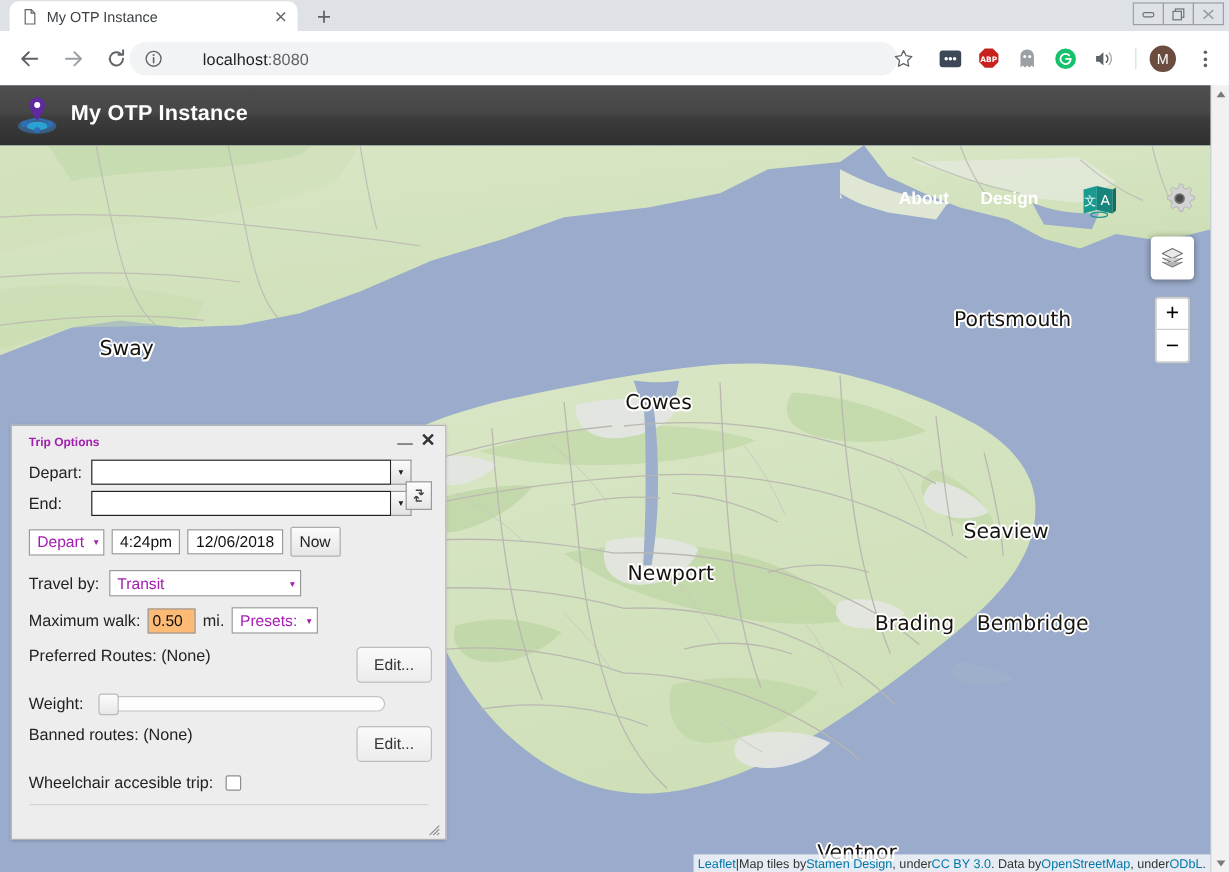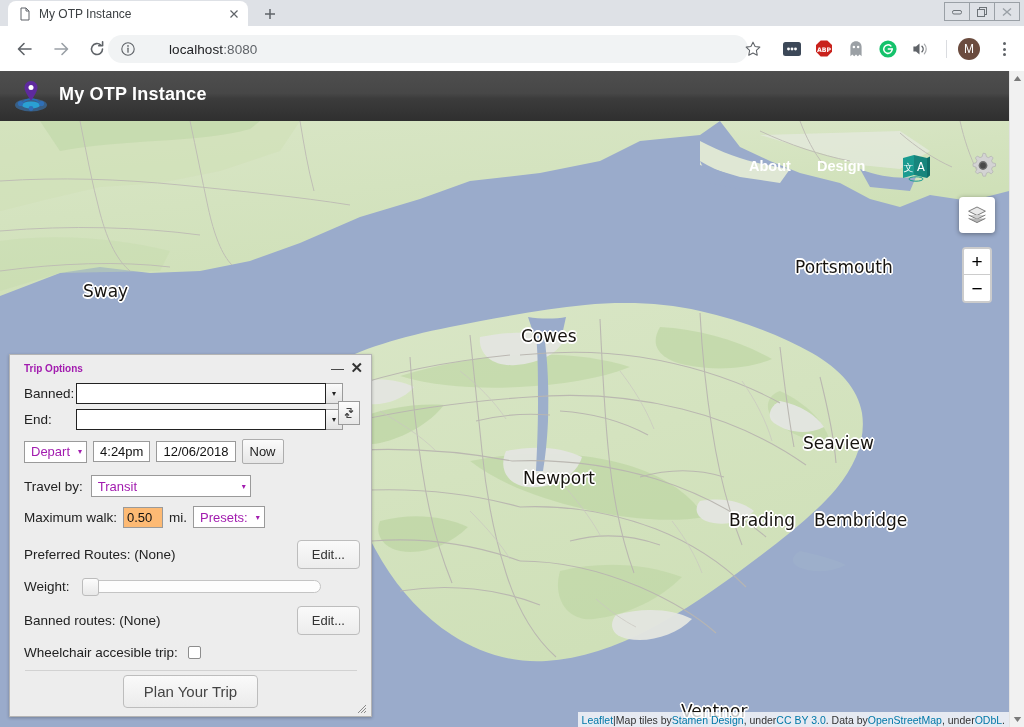--- a/index.html
+++ b/index.html
@@ -214,21 +214,21 @@
   .selbox .caret { font-size:8px; margin-left:8px; }
 
   .timerow { display:flex; align-items:center; gap:6px; margin:9px 0 11px 0; }
   .travelrow { display:flex; align-items:center; margin-bottom:9px; }
   .walkrow { display:flex; align-items:center; gap:6px; margin-bottom:11px; }
   .walk-input {
     width:40px; height:21px; border:1px solid #9a9a9a; background:#fdba74;
     font-family:"Liberation Sans", sans-serif; font-size:13px; padding:0 3px;
     color:#111; outline:none;
   }
-  .editrow { display:flex; align-items:center; justify-content:space-between;
+  .editrow { display:flex; justify-content:space-between;
              margin-bottom:10px; min-height:30px; }
   .edit-btn {
     border:1px solid #bdbdbd; background:linear-gradient(to bottom,#fafafa,#ececec);
     border-radius:4px; font-size:13px; color:#333; padding:6px 14px; cursor:pointer;
   }
   .weightrow { display:flex; align-items:center; margin-bottom:11px; }
   .slider {
     position:relative; width:237px; height:13px; margin-left:14px;
     background:#fdfdfd; border:1px solid #c4c4c4; border-radius:7px;
   }
@@ -576,21 +576,21 @@
     <div class="panel">
       <div class="panel-head">
         <span class="panel-title">Trip Options</span>
         <span class="panel-min">—</span>
         <span class="panel-close">✕</span>
       </div>
 
       <div class="panel-body">
 
         <div class="row">
-          <span class="lbl" style="width:52px">Banned:</span>
+          <span class="lbl" style="width:52px">Depart:</span>
           <span class="combo">
             <input type="text" value="" placeholder="" style="">
             <span class="arrow">▾</span>
           </span>
         </div>
 
         <div class="row">
           <span class="lbl" style="width:52px">End:</span>
           <span class="combo">
             <input type="text" value="" placeholder="" style="">
@@ -654,21 +654,20 @@
 
         <div class="chairrow">
           <span class="lbl">Wheelchair accesible trip:</span>
           <span class="chk"></span>
         </div>
 
         <div class="divider"></div>
       </div>
 
       <div class="plan-wrap">
-        <span class="plan-btn">Plan Your Trip</span>
         <span class="grip">
           <svg width="11" height="11" viewBox="0 0 11 11">
             <g stroke="#8a8a8a" stroke-width="1">
               <path d="M10 2L2 10"></path>
                 <path d="M10 5L5 10"></path>
                 <path d="M10 8L8 10"></path>
             </g>
           </svg>
         </span>
       </div>

